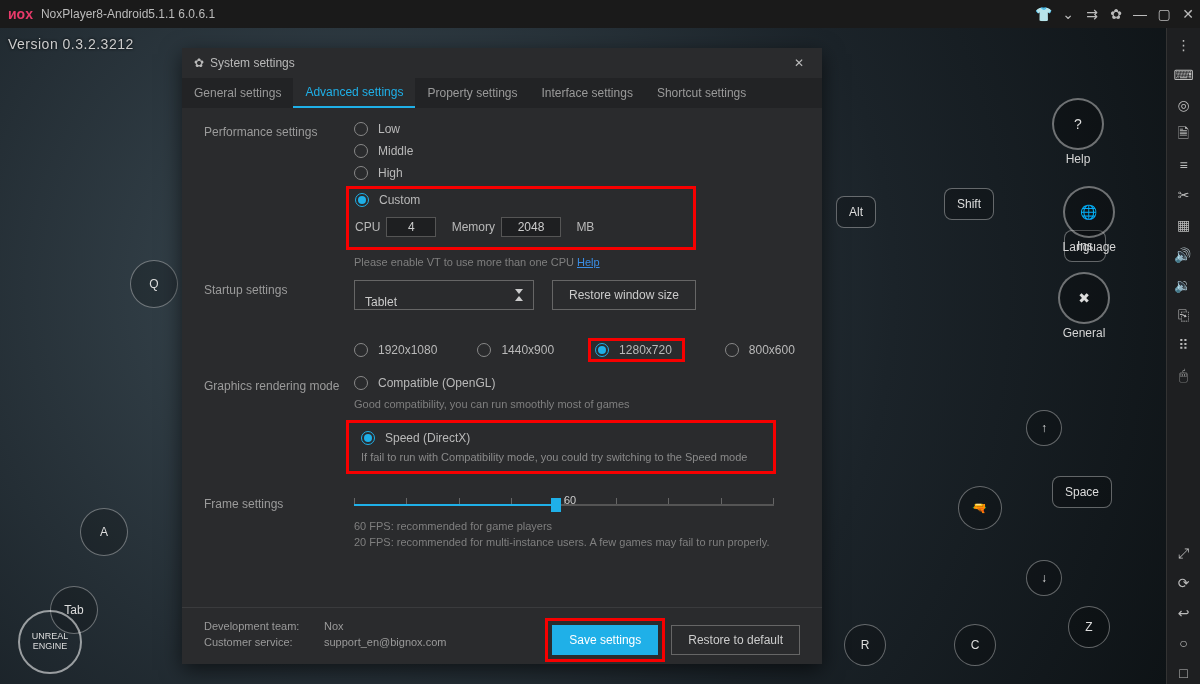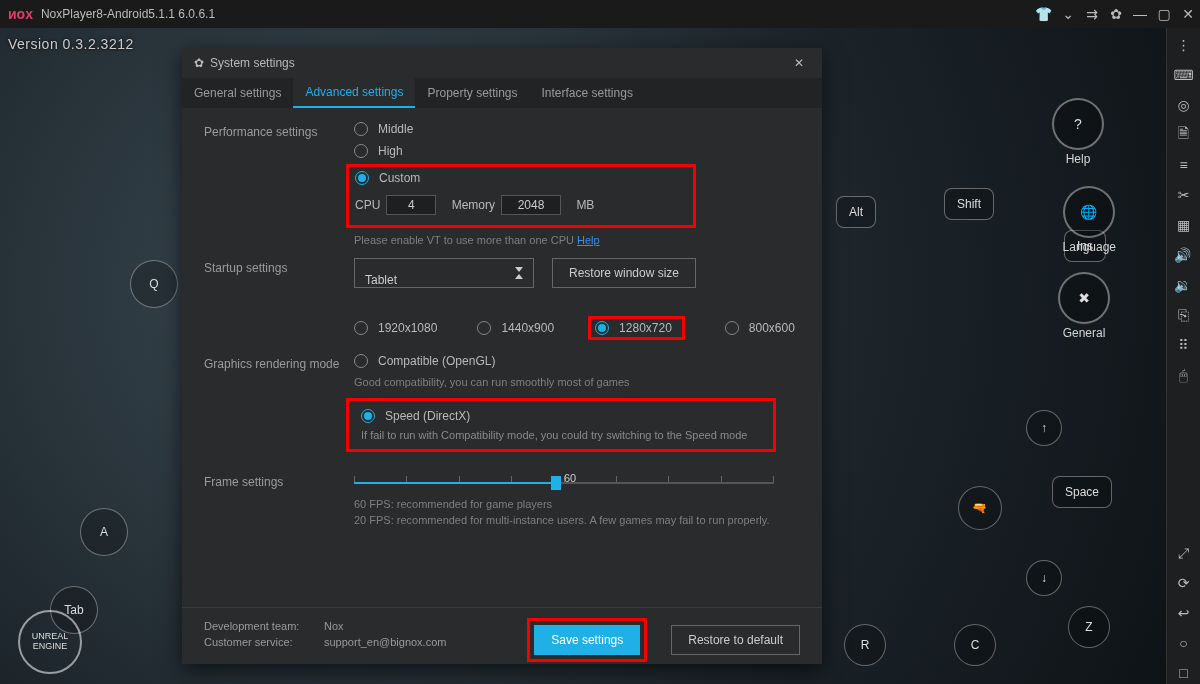--- a/index.html
+++ b/index.html
@@ -53,21 +53,21 @@
   .slider{position:relative;height:18px;margin-top:2px}
   .slider .track{position:absolute;top:8px;left:0;right:0;height:2px;background:#555}
   .slider .fill{position:absolute;top:8px;left:0;height:2px;background:#1fb0e8}
   .slider .ticks{position:absolute;top:2px;left:0;right:0;display:flex;justify-content:space-between}
   .slider .ticks span{width:1px;height:6px;background:#666;display:block}
   .slider .thumb{position:absolute;top:2px;width:10px;height:14px;background:#1fb0e8}
   .slider .badge{position:absolute;top:-2px;color:#ccc;font-size:11px}
   .dlg-foot{position:absolute;left:0;right:0;bottom:0;padding:12px 22px 12px 22px;border-top:1px solid #3a3b3d;background:#2a2b2d}
   .foot-line{display:flex;align-items:center;font-size:11px;color:#9a9a9a;margin-bottom:4px}
   .foot-line .fl-label{width:120px}
-  .foot-btns{position:absolute;right:22px;top:10px;display:flex;gap:24px;align-items:center}
+  .foot-btns{position:absolute;right:22px;top:10px;display:flex;gap:6px;align-items:center}
 </style>
 </head>
 <body>
 
 <div class="titlebar">
   <span class="logo">ᴎox</span>
   <span>NoxPlayer8-Android5.1.1 6.0.6.1</span>
   <span class="tb-spacer"></span>
   <span class="tib">👕</span>
   <span class="tib">⌄</span>
@@ -121,27 +121,32 @@
       <div class="dlg-title">
         <span class="gear">✿</span>
         <span>System settings</span>
         <span class="close">✕</span>
       </div>
       <div class="tabs">
         <div class="tab">General settings</div>
         <div class="tab active">Advanced settings</div>
         <div class="tab">Property settings</div>
         <div class="tab">Interface settings</div>
+        <div class="tab">Shortcut settings</div>
       </div>
 
       <div class="dlg-body">
 
         <div class="row">
           <div class="row-label">Performance settings</div>
           <div class="row-content">
+            <div class="opt">
+                <span class="radio"></span>
+                <span>Low</span>
+              </div>
             <div class="opt">
                 <span class="radio"></span>
                 <span>Middle</span>
               </div>
             <div class="opt">
                 <span class="radio"></span>
                 <span>High</span>
               </div>
 
             <div class="red-box" style="margin-top:-2px;margin-left:-8px;width:350px;padding-bottom:10px">

